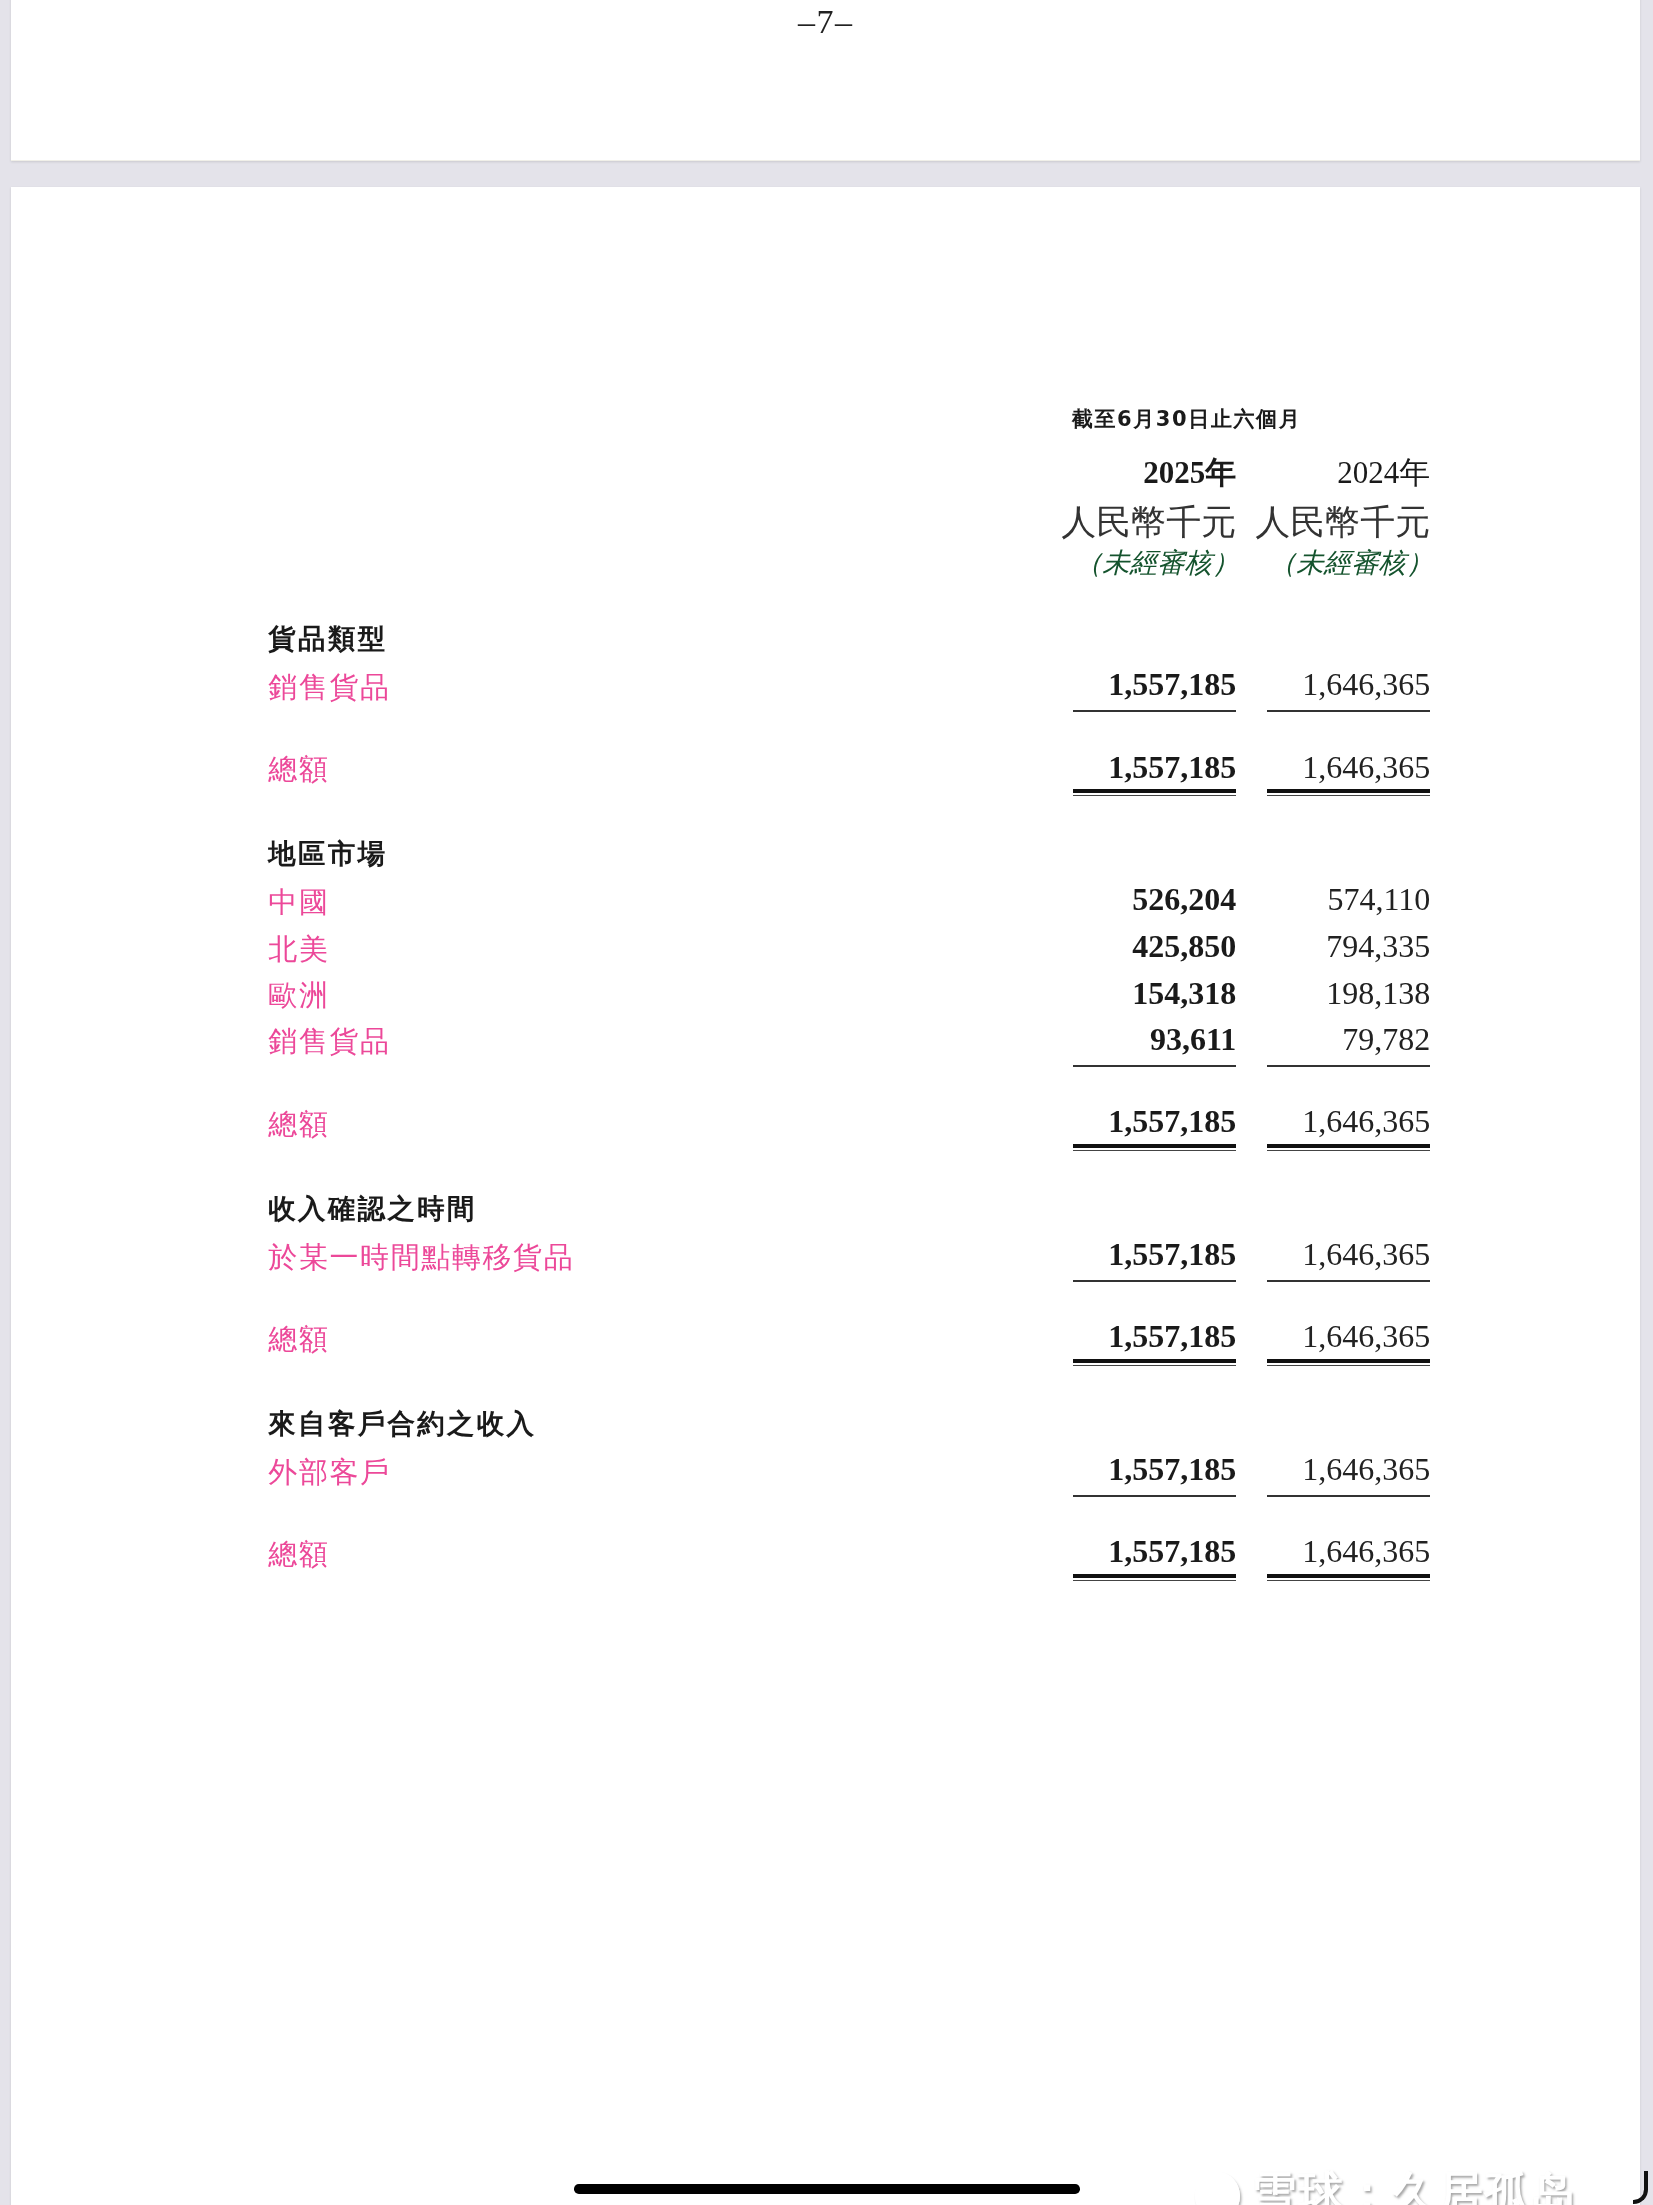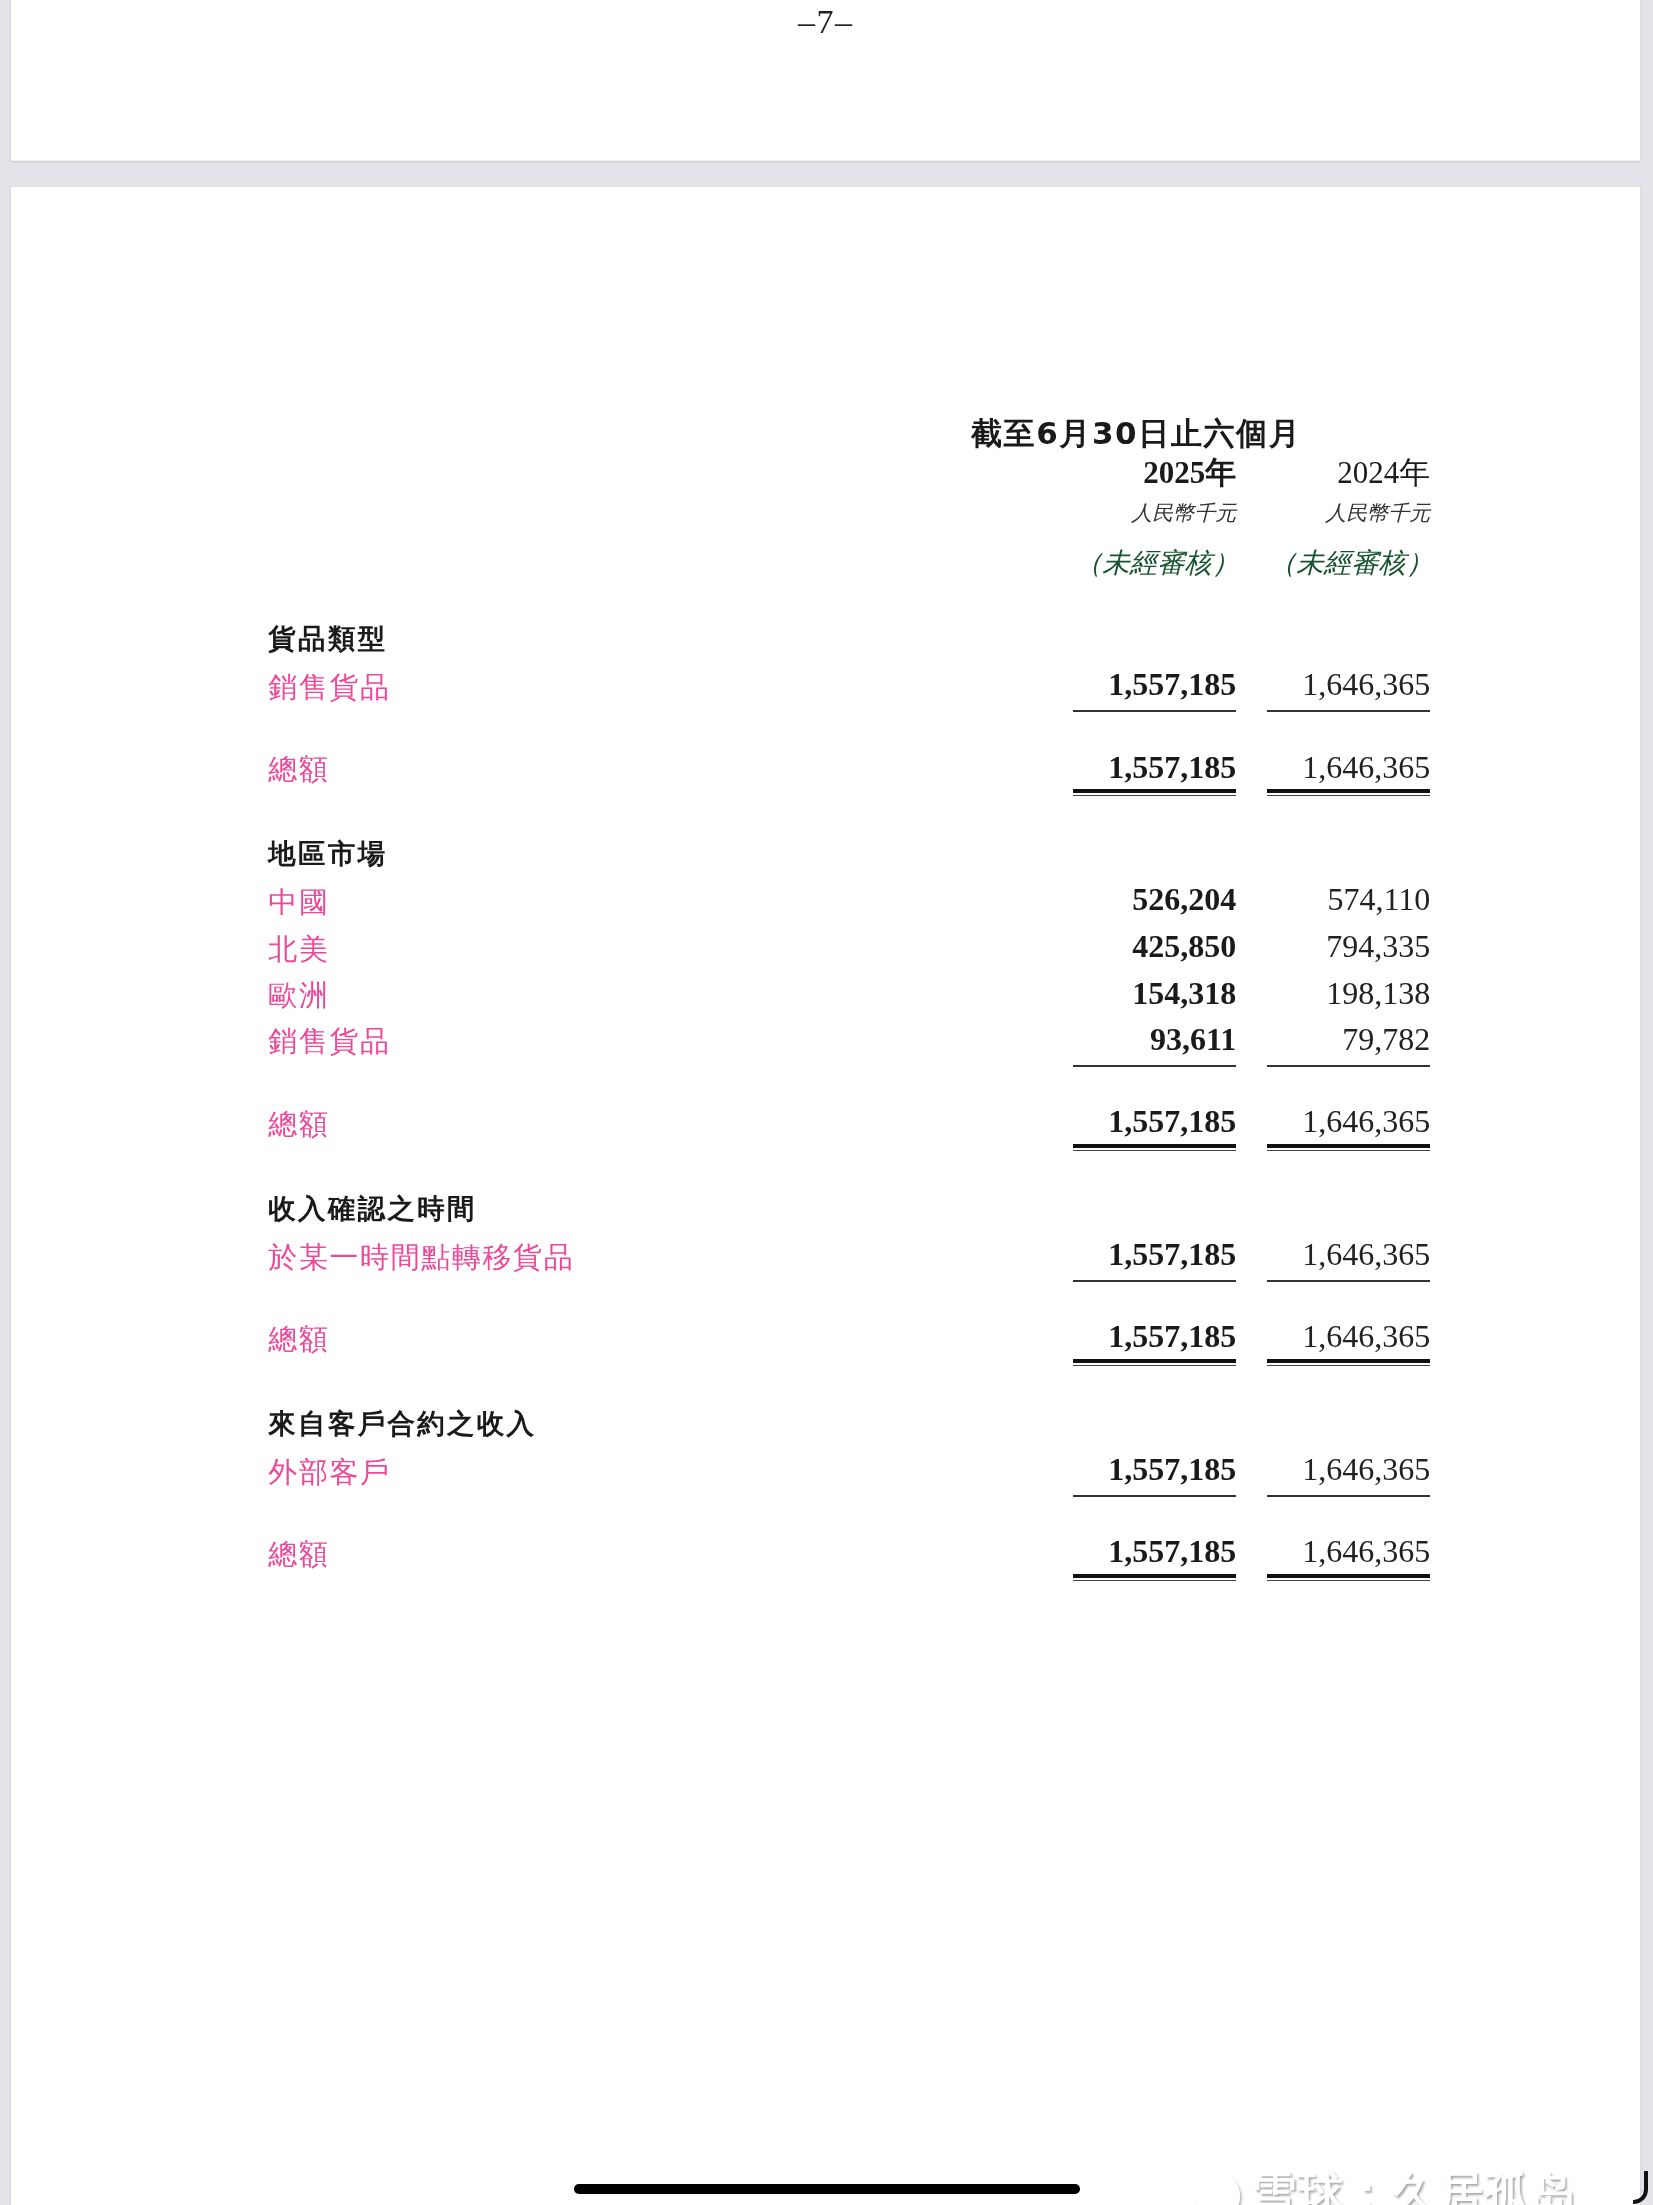--- a/index.html
+++ b/index.html
@@ -19,25 +19,25 @@
     position:absolute; top:11.3px; left:0; width:100%; text-align:center;
     font-size:34px; color:#222; letter-spacing:1.6px;
   }
   .abs { position:absolute; white-space:nowrap; }
   .title {
     left:257px; top:144px; font-size:31px; color:#2a2a2a;
     border-bottom:2.4px solid #444; padding-bottom:1.6px; letter-spacing:1.6px;
     font-family:"DejaVu Sans","Liberation Sans",sans-serif; font-weight:300;
   }
   .hdr { font-size:29px; text-align:right; }
-  .hdr-period { right:339px; top:226px; font-weight:bold; letter-spacing:1.6px;
-    font-family:"DejaVu Sans","Liberation Sans",sans-serif; font-size:31px;}
+  .hdr-period { right:339px; top:218px; font-weight:bold; letter-spacing:1.6px;
+    font-family:"DejaVu Sans","Liberation Sans",sans-serif; font-size:21px;}
   .year { top:265px; font-size:31px; }
   .bold { font-weight:bold; }
-  .unit { top:312px; font-style:italic; font-family:"DejaVu Sans","Liberation Sans",sans-serif; font-size:21px; color:#333; }
+  .unit { top:312px; font-family:"DejaVu Sans","Liberation Sans",sans-serif; font-size:35px; color:#333; }
   .audit { top:358px; font-style:italic; font-family:Liberation Mono, monospace; font-size:27.4px; color:#14532d; }
   .section-h {
     left:257px; font-size:27.4px; font-weight:bold; letter-spacing:2.4px;
     font-family:"DejaVu Sans","Liberation Sans",sans-serif;
   }
   .row-label {
     left:257px; font-size:29px; color:#ec4899; letter-spacing:1.6px;
     font-family:"DejaVu Sans","Liberation Sans",sans-serif; font-weight:300;
   }
   .num {

